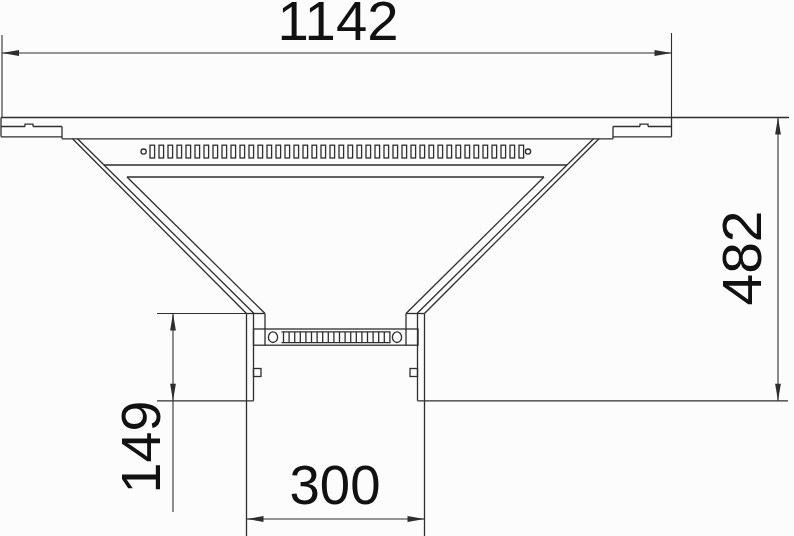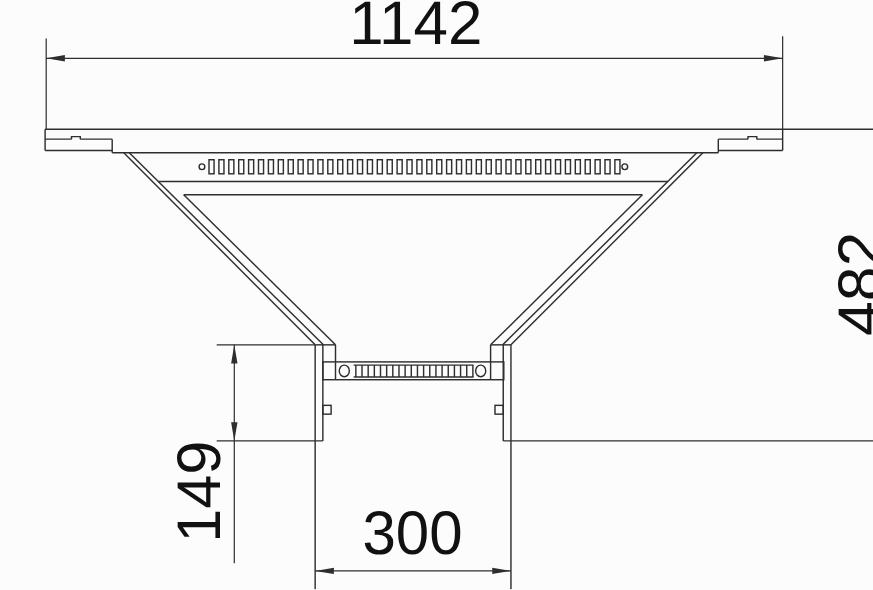--- a/index.html
+++ b/index.html
@@ -6,21 +6,21 @@
     --line:#2e2e2e;
     --text:#111111;
     --bg:#fcfcfc;
   }
   html,body{margin:0;padding:0;}
   body{
     width:794px;height:536px;background:var(--bg);
     font-family:"Liberation Sans", sans-serif;
     overflow:hidden;
   }
-  .stage{width:712px;height:536px;position:relative;margin-left:40px;}
+  .stage{width:712px;height:536px;position:relative;}
   svg{display:block;}
   .ln{stroke:var(--line);stroke-width:1.3;fill:none;stroke-linecap:butt;}
   .thin{stroke:var(--line);stroke-width:1.1;fill:none;}
   .arrow{fill:var(--line);stroke:none;}
   .dimtext{
     fill:var(--text);
     font-family:"Liberation Sans", sans-serif;
     font-size:56px;
     font-weight:400;
   }

